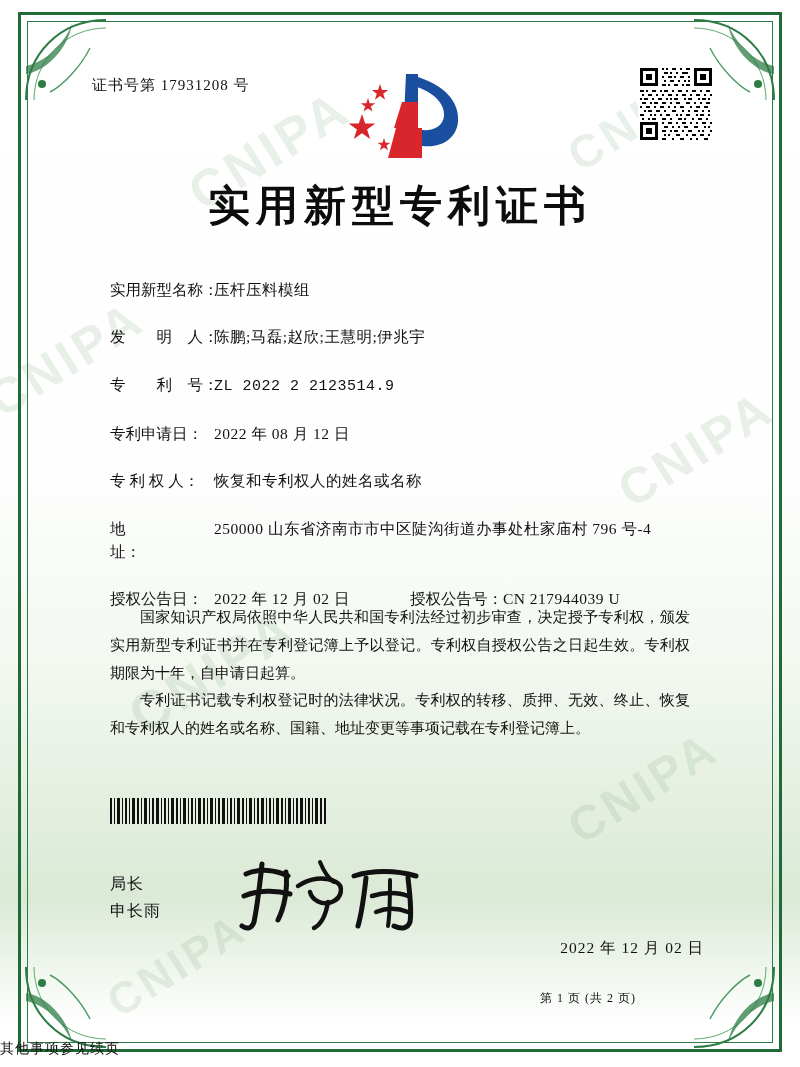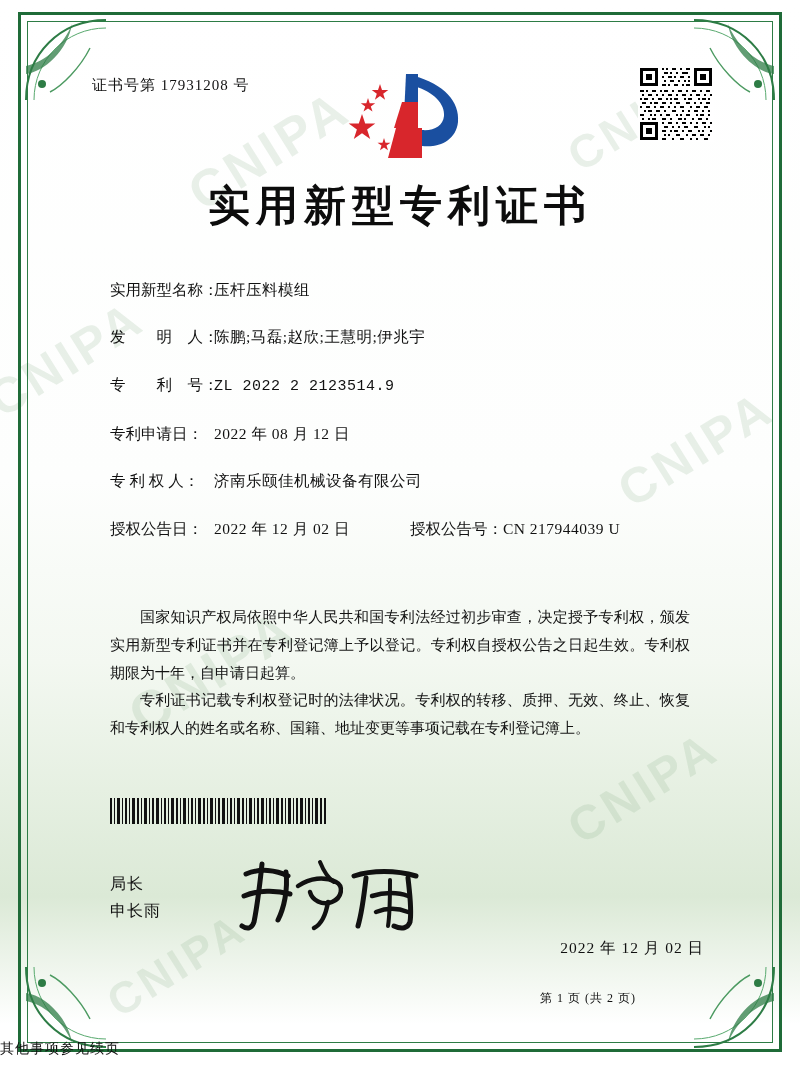--- a/index.html
+++ b/index.html
@@ -491,23 +491,26 @@
 
       <div class="field-row">
         <span class="field-label">专　　利　号：</span><span class="field-value mono">ZL 2022 2 2123514.9</span>
       </div>
 
       <div class="field-row">
         <span class="field-label">专利申请日：</span><span class="field-value">2022 年 08 月 12 日</span>
       </div>
 
       <div class="field-row">
-        <span class="field-label">专 利 权 人：</span><span class="field-value">济南乐颐佳机械设备有限公司</span>
+        <span class="field-label">专 利 权 人：</span><span class="field-value">恢复和专利权人的姓名或名称</span>
       </div>
 
+      <div class="field-row addr-wrap">
+        <span class="field-label">地　　　　址：</span><span class="field-value addr-value">250000  山东省济南市市中区陡沟街道办事处杜家庙村 796 号-4</span>
+      </div>
 
       <div class="row-double">
         <span class="field-label">授权公告日：</span><span class="field-value">2022 年 12 月 02 日</span><span class="second-label">授权公告号：</span><span class="field-value">CN 217944039 U</span>
       </div>
 
     </div>
 
     <div class="para" id="para-block">
       <p>国家知识产权局依照中华人民共和国专利法经过初步审查，决定授予专利权，颁发实用新型专利证书并在专利登记簿上予以登记。专利权自授权公告之日起生效。专利权期限为十年，自申请日起算。</p>
       <p>专利证书记载专利权登记时的法律状况。专利权的转移、质押、无效、终止、恢复和专利权人的姓名或名称、国籍、地址变更等事项记载在专利登记簿上。</p>

